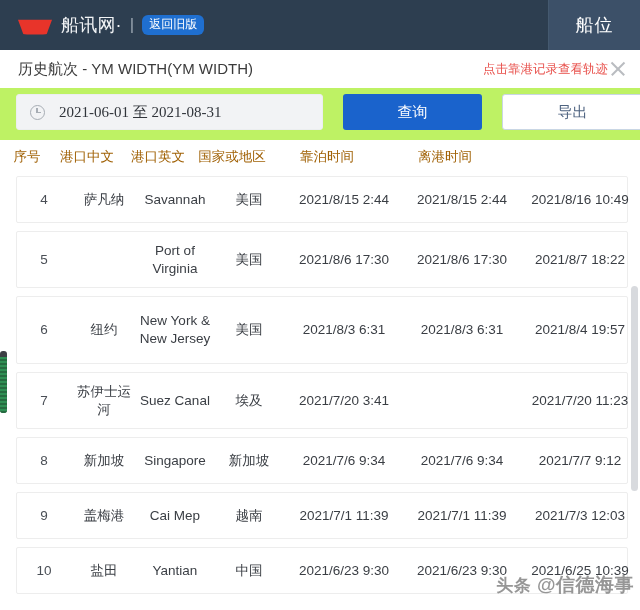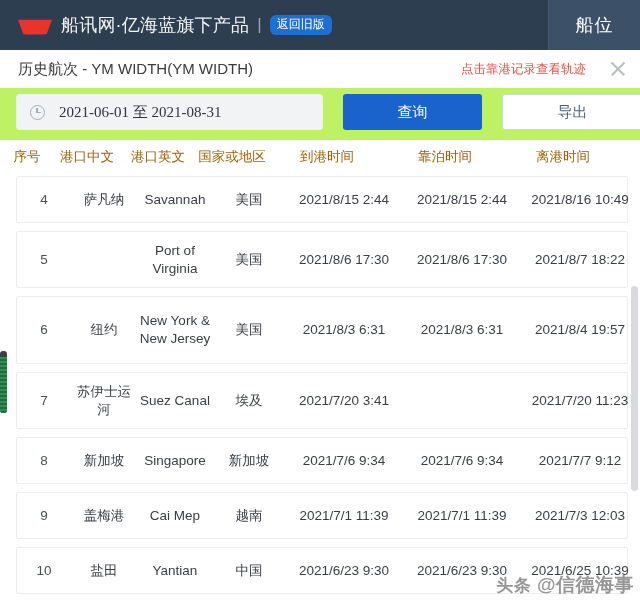--- a/index.html
+++ b/index.html
@@ -96,21 +96,21 @@
   .page-title {
     font-size: 15px;
     color: #3b3b3b;
     white-space: nowrap;
   }
   .title-spacer { flex: 1 1 auto; }
   .hint-text {
     font-size: 12.5px;
     color: #e8504b;
     white-space: nowrap;
-    margin-right: 22px;
+    margin-right: 0;
   }
   .close-x {
     width: 20px;
     height: 20px;
     position: relative;
     flex: 0 0 auto;
     cursor: pointer;
   }
   .close-x::before, .close-x::after {
     content: "";
@@ -284,21 +284,20 @@
   .watermark .wm-small { font-size: 17px; }
 </style>
 </head>
 <body>
 
 <div class="topbar">
   <div class="brand-area">
     <div class="logo-boat"></div>
     <span class="brand-text">船讯网</span>
     <span class="brand-text">·</span>
-    <span class="brand-text">亿海蓝旗下产品</span>
     <span class="brand-sep">|</span>
     <span class="old-version-btn">返回旧版</span>
   </div>
   <div class="right-panel">
     <span>船位</span>
   </div>
 </div>
 
 <div class="title-row">
   <div class="page-title">历史航次 - YM WIDTH(YM WIDTH)</div>
@@ -314,21 +313,20 @@
   </div>
   <div class="btn btn-query">查询</div>
   <div class="btn btn-export">导出</div>
 </div>
 
 <div class="table-head">
   <div class="c-idx">序号</div>
   <div class="c-cn">港口中文</div>
   <div class="c-en">港口英文</div>
   <div class="c-ctry">国家或地区</div>
-  <div class="c-arr">到港时间</div>
   <div class="c-brth">靠泊时间</div>
   <div class="c-dep">离港时间</div>
 </div>
 
 <div class="table-body">
 
   <div class="row-card">
     <div class="c-idx">4</div>
     <div class="c-cn">萨凡纳</div>
     <div class="c-en">Savannah</div>

